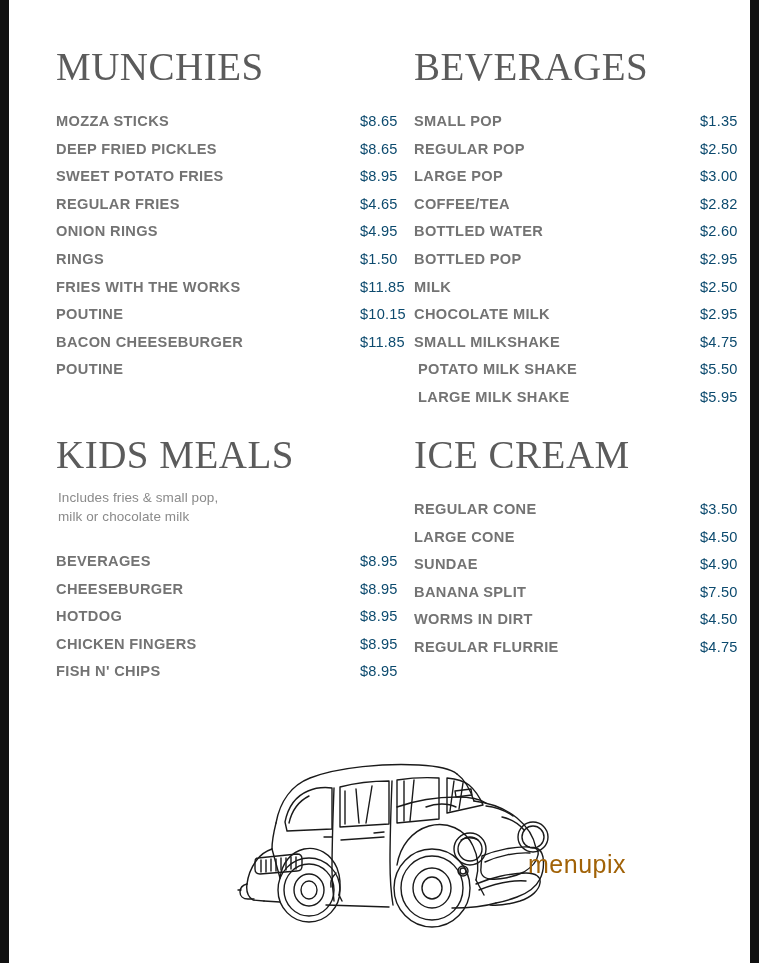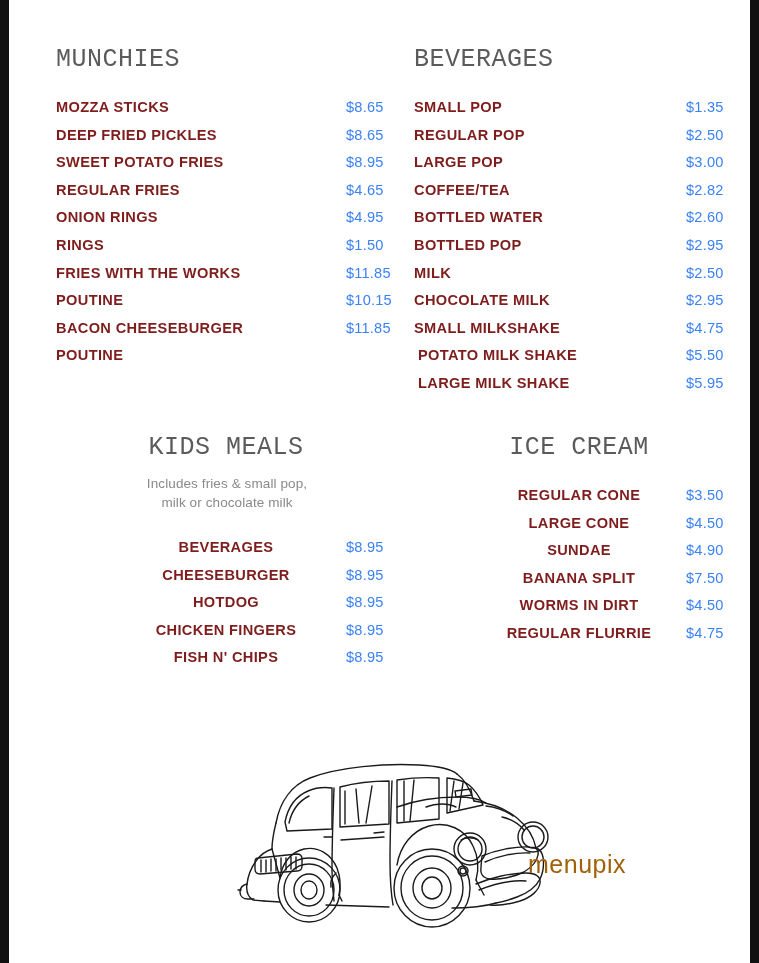--- a/index.html
+++ b/index.html
@@ -44,25 +44,25 @@
     width: 741px;
     height: 740px;
   }
 
   .section {
     position: absolute;
   }
   .section.col-left  { left: 47px;  width: 340px; }
   .section.col-right { left: 405px; width: 330px; }
   .section.row-1 { top: 47px; }
-  .section.row-2 { top: 435px; text-align: center; }
+  .section.row-2 { top: 435px; }
 
   .section-title {
-    font-family: Liberation Mono, monospace;
-    font-size: 25px;
+    font-family: Liberation Serif, serif;
+    font-size: 39px;
     font-weight: 400;
     color: #5b5b5b;
     letter-spacing: 0.5px;
     line-height: 1;
     margin: 0 0 22px 0;
     white-space: nowrap;
   }
 
   .section-note {
     font-family: Liberation Sans, sans-serif;
@@ -87,36 +87,37 @@
   }
   .menu-row.tall {
     height: 55.2px;
     line-height: 27.6px;
   }
 
   .item-name {
     font-family: "Liberation Sans", sans-serif;
     font-size: 14.6px;
     font-weight: bold;
-    color: #7f1d1d;
+    color: #737373;
     letter-spacing: 0.35px;
     display: inline-block;
     white-space: pre-line;
     vertical-align: top;
   }
   .menu-row.indent .item-name { padding-left: 4px; }
 
   .item-price {
     position: absolute;
     top: 0;
     font-family: "Liberation Sans", sans-serif;
     font-size: 14.6px;
     font-weight: 400;
-    color: #3b82f6;
+    color: #0c4a6e;
     letter-spacing: 0.2px;
+    margin-left: 14px;
   }
   .section.col-left  .item-price { left: 290px; }
   .section.col-right .item-price { left: 272px; }
 
   
   .illustration {
     position: absolute;
     left: 205px;
     top: 745px;
     width: 350px;

